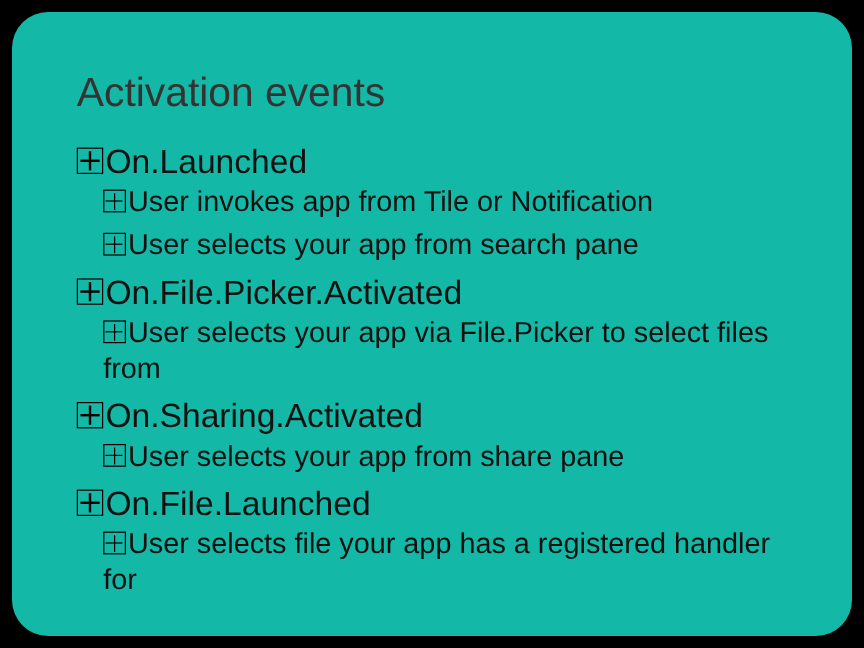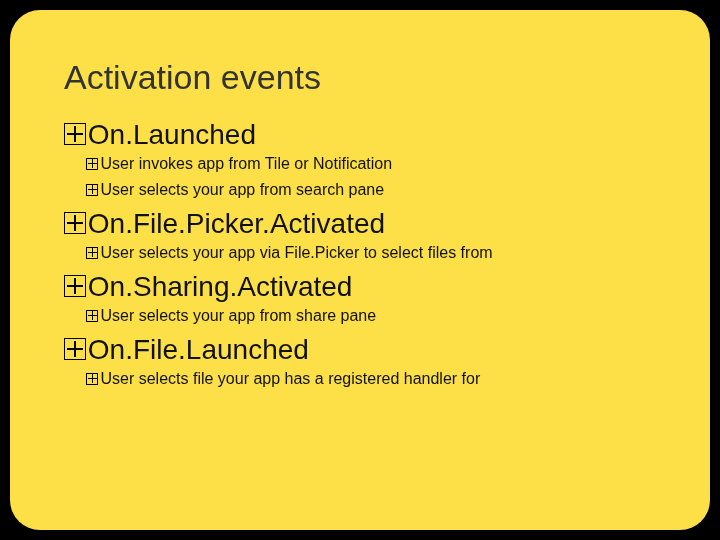--- a/index.html
+++ b/index.html
@@ -6,21 +6,21 @@
     html, body {
       width: 720px; height: 540px;
       background: #000;
       font-family: Arial, Helvetica, sans-serif;
       color: #222;
     }
     .slide {
       position: absolute;
       left: 10px; top: 10px;
       width: 700px; height: 520px;
-      background: #fde047;
+      background: #14b8a6;
       border-radius: 30px;
       padding: 48px 54px 30px 54px;
     }
     .title {
       font-size: 34px;
       font-weight: 400;
       color: #333;
       margin-bottom: 20px;
     }
     .event { margin-top: 4px; }
@@ -28,21 +28,21 @@
       font-size: 28px;
       color: #111;
       line-height: 1.25;
     }
     .event-desc-wrap {
       padding-left: 22px;
       margin-top: 2px;
       margin-bottom: 6px;
     }
     .event-desc {
-      font-size: 16px;
+      font-size: 24px;
       color: #111;
       line-height: 1.25;
     }
     .bullet-box {
       display: inline-block;
       width: 0.78em; height: 0.78em;
       border: 1.5px solid #000;
       vertical-align: -1px;
       margin-right: 2px;
       position: relative;

